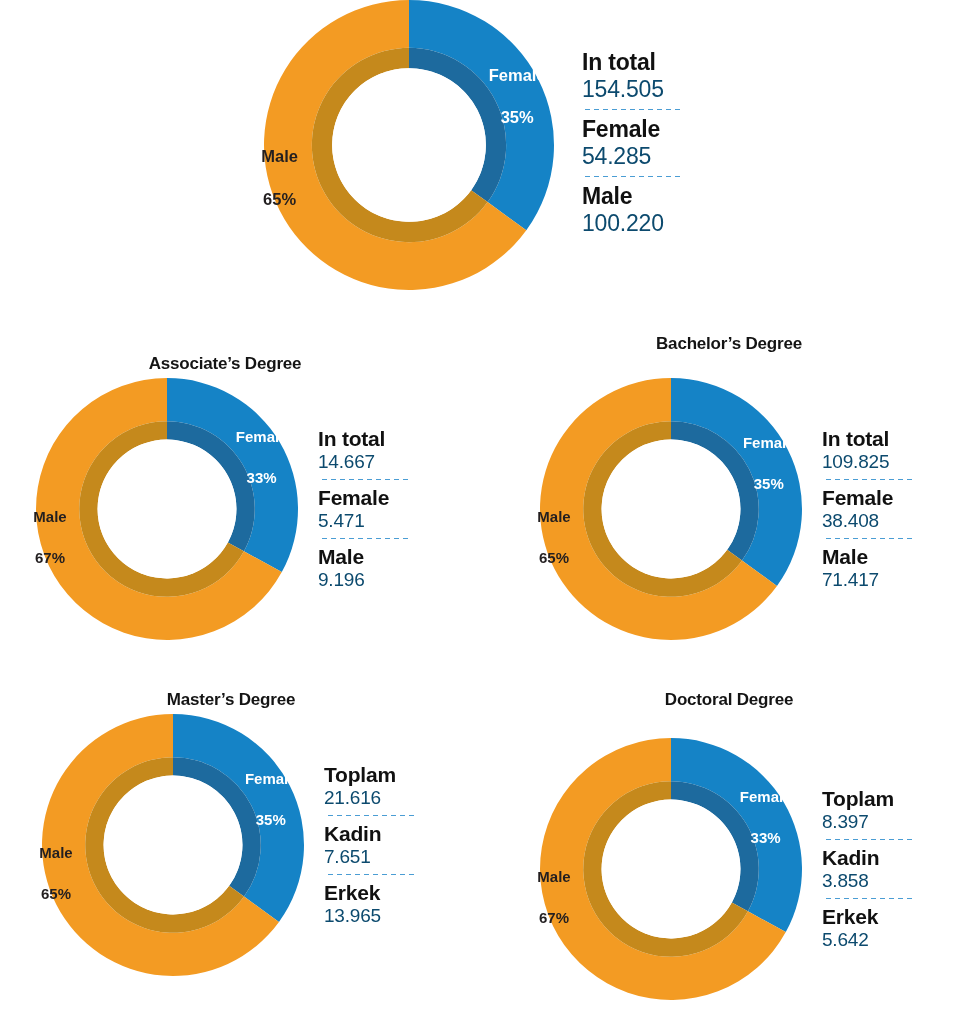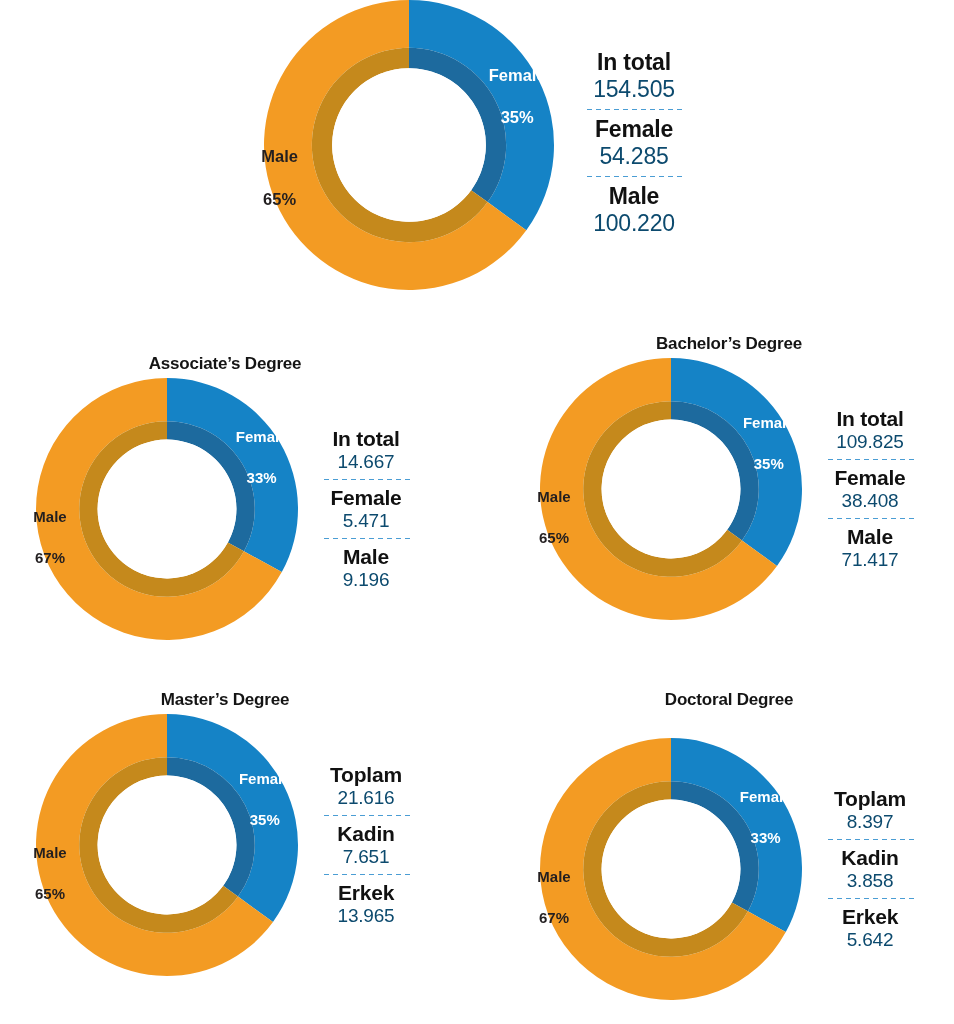--- a/index.html
+++ b/index.html
@@ -36,21 +36,21 @@
     pointer-events:none;
   }
   .slice-label .nm{display:block;font-weight:bold;}
   .slice-label .pc{display:block;font-weight:bold;margin-top:24px;}
   .lbl-female{color:#ffffff;}
   .lbl-male{color:#231f20;}
 
   
   .legend{
     display:flex;flex-direction:column;
-    align-items:center;
+    align-items:flex-start;
     text-align:right;
     flex:0 0 auto;
   }
   .legend-label{
     font-weight:bold;
     color:#111111;
     letter-spacing:-0.2px;
     white-space:nowrap;
   }
   .legend-value{
@@ -82,22 +82,22 @@
   
   .grid-panel .donut{width:262px;height:262px;}
   .grid-panel .legend{margin-left:20px;width:96px;}
   .grid-panel .legend-label{font-size:21px;}
   .grid-panel .legend-value{font-size:19px;}
   .grid-panel .legend-sep{width:92px;}
   .grid-panel .slice-label .nm{font-size:15px;}
   .grid-panel .slice-label .pc{font-size:15px;}
 
   #panel-associate{ left:0;   top:354px; width:450px; }
-  #panel-bachelor { left:504px; top:334px; width:450px; }
-  #panel-master   { left:0;   top:690px; width:450px; }
+  #panel-bachelor { left:504px; top:334px; width:450px;gap:20px; }
+  #panel-master   { left:0;   top:690px; width:450px;padding-left:6px; }
   #panel-doctoral { left:504px; top:690px; width:450px;gap:24px; }
 </style>
 </head>
 <body>
 
 <div class="panel" id="panel-overall">
   <div class="chart-row" style="margin-left: auto; margin-right: auto;">
     <div class="donut">
         <svg viewBox="0 0 100 100" width="100%" height="100%">
           <path d="M 50 0 A 50 50 0 0 1 90.45084971874738 79.38926261462365 L 77.10206931156074 69.69080595179784 A 33.5 33.5 0 0 0 50 16.5 Z" fill="#1583C6"></path>

